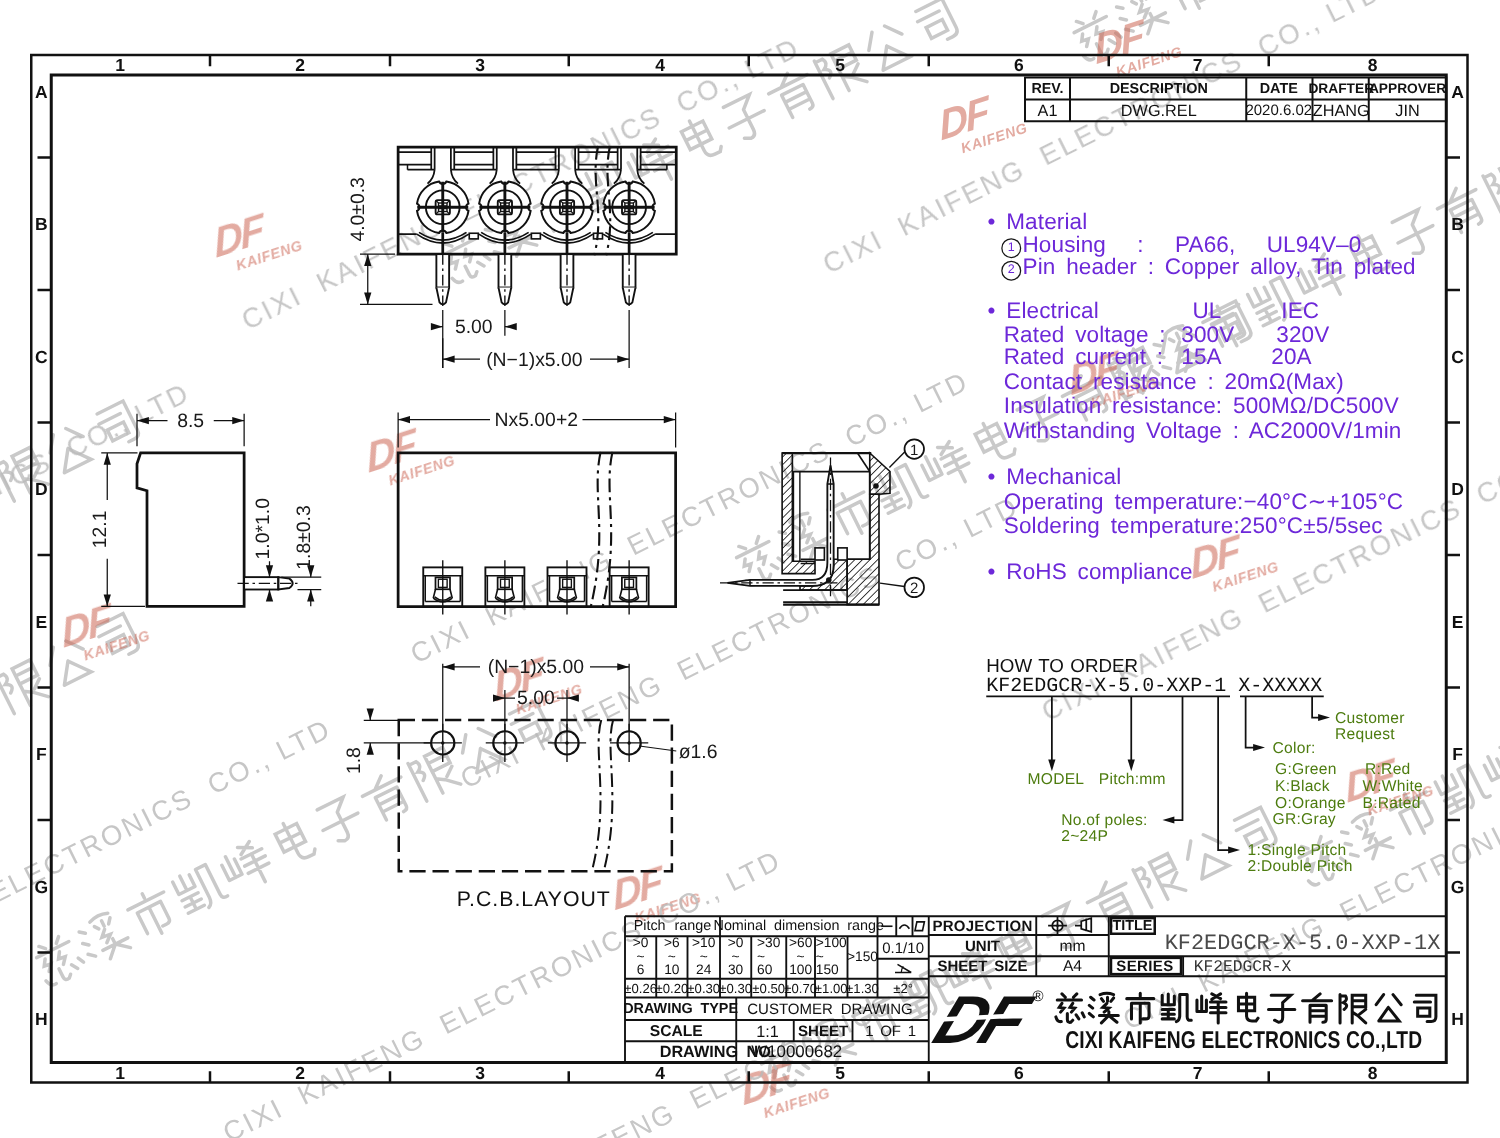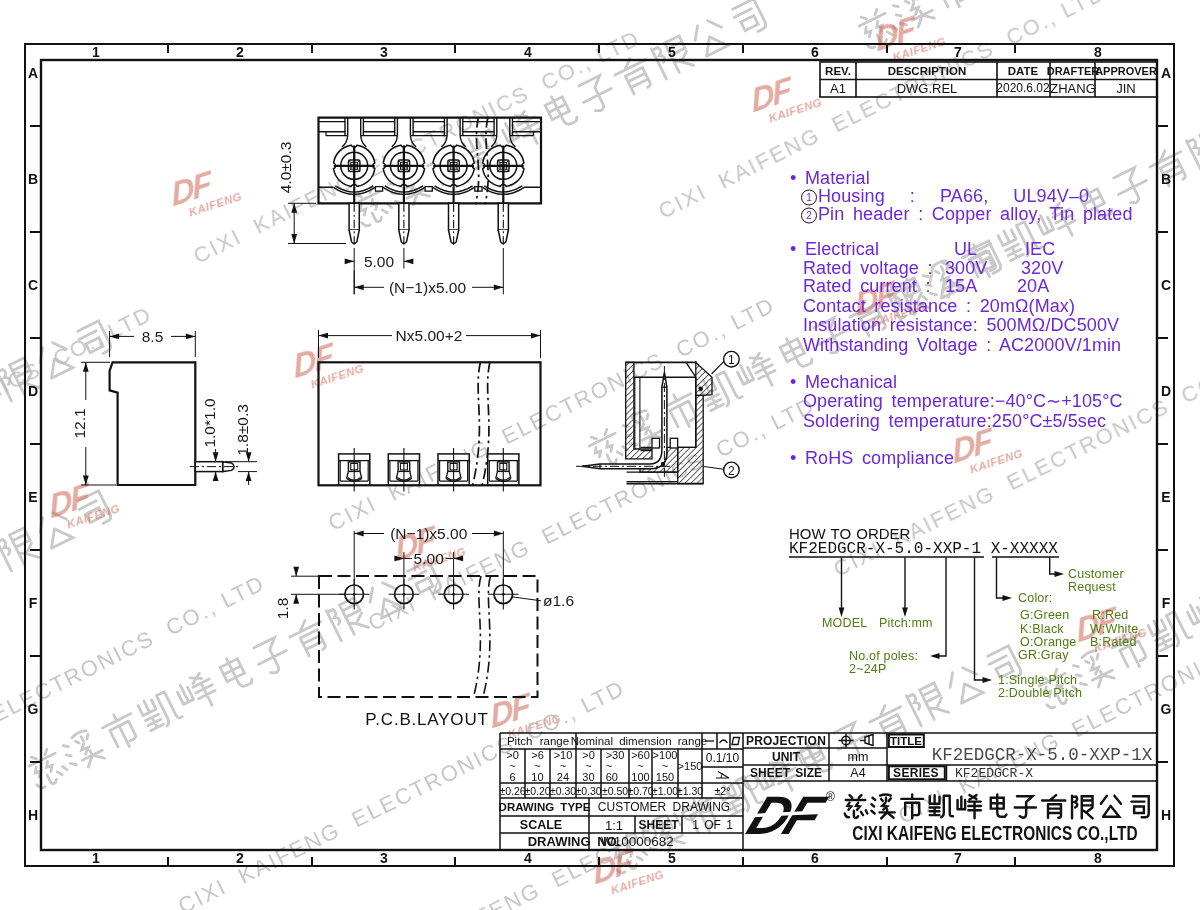--- a/index.html
+++ b/index.html
@@ -507,21 +507,21 @@
 <div id="titleblock">
 <div class="abs ctr" style="left:538px;top:741px;font-size:11.5px;word-spacing:4px">Pitch range</div>
 <div class="abs ctr" style="left:639px;top:741px;font-size:11.5px;word-spacing:3px">Nominal dimension range</div>
 <div class="abs ctr" style="left:722.5px;top:757.5px;font-size:12px">0.1/10</div>
 <div class="abs ctr" style="left:512.5px;top:766px;font-size:11px;line-height:11px;text-align:center">&gt;0<br>~<br>6</div>
 <div class="abs ctr" style="left:537.5px;top:766px;font-size:11px;line-height:11px;text-align:center">&gt;6<br>~<br>10</div>
 <div class="abs ctr" style="left:563px;top:766px;font-size:11px;line-height:11px;text-align:center">&gt;10<br>~<br>24</div>
 <div class="abs ctr" style="left:588.5px;top:766px;font-size:11px;line-height:11px;text-align:center">&gt;0<br>~<br>30</div>
 <div class="abs ctr" style="left:615px;top:766px;font-size:11px;line-height:11px;text-align:left">&gt;30<br>~<br>60</div>
 <div class="abs ctr" style="left:640.5px;top:766px;font-size:11px;line-height:11px;text-align:center">&gt;60<br>~<br>100</div>
-<div class="abs ctr" style="left:665px;top:766px;font-size:11px;line-height:11px;text-align:center">&gt;100<br>~<br>150</div>
+<div class="abs ctr" style="left:665px;top:766px;font-size:11px;line-height:11px;">&gt;100<br>~<br>150</div>
 <div class="abs ctr" style="left:690px;top:766px;font-size:11px">&gt;150</div>
 <div class="abs ctr" style="left:512.5px;top:790.5px;font-size:10.5px">±0.26</div>
 <div class="abs ctr" style="left:537.5px;top:790.5px;font-size:10.5px">±0.20</div>
 <div class="abs ctr" style="left:563px;top:790.5px;font-size:10.5px">±0.30</div>
 <div class="abs ctr" style="left:588.5px;top:790.5px;font-size:10.5px">±0.30</div>
 <div class="abs ctr" style="left:615px;top:790.5px;font-size:10.5px">±0.50</div>
 <div class="abs ctr" style="left:640.5px;top:790.5px;font-size:10.5px">±0.70</div>
 <div class="abs ctr" style="left:665px;top:790.5px;font-size:10.5px">±1.00</div>
 <div class="abs ctr" style="left:690px;top:790.5px;font-size:10.5px">±1.30</div>
 <div class="abs ctr" style="left:722.5px;top:790.5px;font-size:10.5px">±2°</div>

